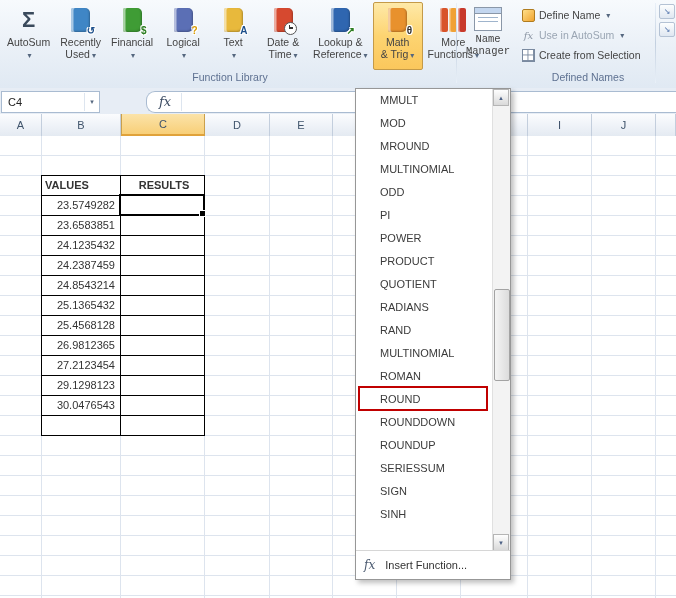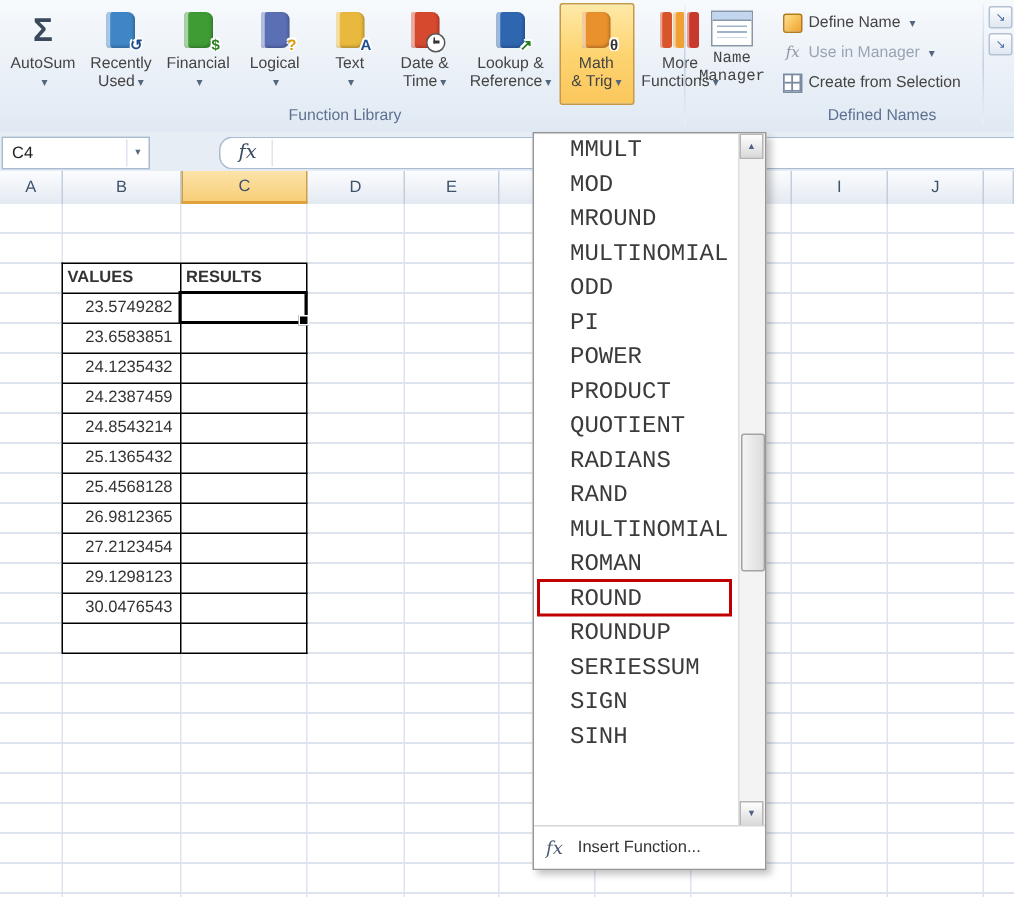--- a/index.html
+++ b/index.html
@@ -77,32 +77,32 @@
   .w-sp{width:195px;} .w-i{width:64px;} .w-j{width:64px;} .w-f{width:20px;}
 
   
   .sheet{position:absolute;left:0;top:136px;width:676px;height:462px;background:#fff;
          background-image:repeating-linear-gradient(to bottom,transparent 0 19px,#dde4ee 19px 20px);}
   .vl{position:absolute;top:0;bottom:0;width:1px;background:#dde4ee;}
   .xtable{position:absolute;left:41px;top:39px;border-top:1px solid #000;border-left:1px solid #000;background:#fff;}
   .trow{display:flex;}
   .tcell{box-sizing:border-box;height:20px;border-right:1px solid #000;border-bottom:1px solid #000;
          line-height:19px;font-size:11px;cursor:cell;}
-  .tcell.cb{width:79px;} .tcell.cc{width:84px;}
+  .tcell.cb{width:79px;} .tcell.cc{width:84px;text-align:center;}
   .tcell.th{font-weight:bold;padding-left:3px;}
   .tcell.num{text-align:right;padding-right:5px;}
   .selcell{position:absolute;left:119px;top:58px;width:86px;height:22px;box-sizing:border-box;
            border:2px solid #000;background:transparent;}
   .selcell .handle{position:absolute;right:-3px;bottom:-3px;width:5px;height:5px;background:#000;border:1px solid #fff;}
 
   
   .ddmenu{position:absolute;left:355px;top:88px;width:156px;height:492px;background:#fff;
           border:1px solid #979797;box-sizing:border-box;box-shadow:3px 3px 5px rgba(0,0,0,.25);z-index:10;}
   .dd-list{position:absolute;left:0;top:0;right:17px;bottom:28px;overflow:hidden;}
-  .dd-item{height:23px;line-height:23px;padding-left:24px;font-size:16px;color:#3b3b3b;cursor:pointer;white-space:nowrap;font-family:Liberation Mono, monospace;}
+  .dd-item{height:23px;line-height:23px;padding-left:24px;font-size:11px;color:#3b3b3b;cursor:pointer;white-space:nowrap;}
   .redbox{position:absolute;left:2px;top:297px;width:130px;height:25px;box-sizing:border-box;
           border:2px solid #c00000;pointer-events:none;}
   .dd-sb{position:absolute;top:0;right:0;width:17px;bottom:28px;background:#f3f3f3;border-left:1px solid #e0e0e0;}
   .sb-btn{position:absolute;left:0;width:16px;height:17px;background:linear-gradient(#fefefe,#d9d9d9);
           border:1px solid #b5b5b5;box-sizing:border-box;display:flex;align-items:center;justify-content:center;
           font-size:6px;color:#4d6185;cursor:pointer;}
   .sb-up{top:0;} .sb-down{bottom:0;}
   .sb-thumb{position:absolute;left:1px;top:200px;width:14px;height:90px;border:1px solid #a3a3a3;border-radius:2px;
             background:linear-gradient(90deg,#f4f4f4,#dcdcdc);cursor:grab;}
   .dd-foot{position:absolute;left:0;right:0;bottom:0;height:28px;border-top:1px solid #d6d6d6;background:#fff;
@@ -219,21 +219,21 @@
     </div>
 
     <div class="dn-rows">
       <div class="dn-row">
         <span class="dn-ic1"></span>
         <span>Define Name</span>
         <span class="arr">▾</span>
       </div>
       <div class="dn-row disabled">
         <span class="dn-ic2">fx</span>
-        <span>Use in Manager</span>
+        <span>Use in AutoSum</span>
         <span class="arr">▾</span>
       </div>
       <div class="dn-row">
         <span class="dn-ic3"></span>
         <span>Create from Selection</span>
       </div>
     </div>
 
     <div class="dn-label">Defined Names</div>
     <div class="gsep" style="left:655px;"></div>
@@ -351,20 +351,21 @@
       <div class="dd-item">ODD</div>
       <div class="dd-item">PI</div>
       <div class="dd-item">POWER</div>
       <div class="dd-item">PRODUCT</div>
       <div class="dd-item">QUOTIENT</div>
       <div class="dd-item">RADIANS</div>
       <div class="dd-item">RAND</div>
       <div class="dd-item">MULTINOMIAL</div>
       <div class="dd-item">ROMAN</div>
       <div class="dd-item">ROUND</div>
+      <div class="dd-item">ROUNDDOWN</div>
       <div class="dd-item">ROUNDUP</div>
       <div class="dd-item">SERIESSUM</div>
       <div class="dd-item">SIGN</div>
       <div class="dd-item">SINH</div>
     </div>
 
     <div class="redbox"></div>
 
     <div class="dd-sb">
       <div class="sb-btn sb-up">▲</div>

